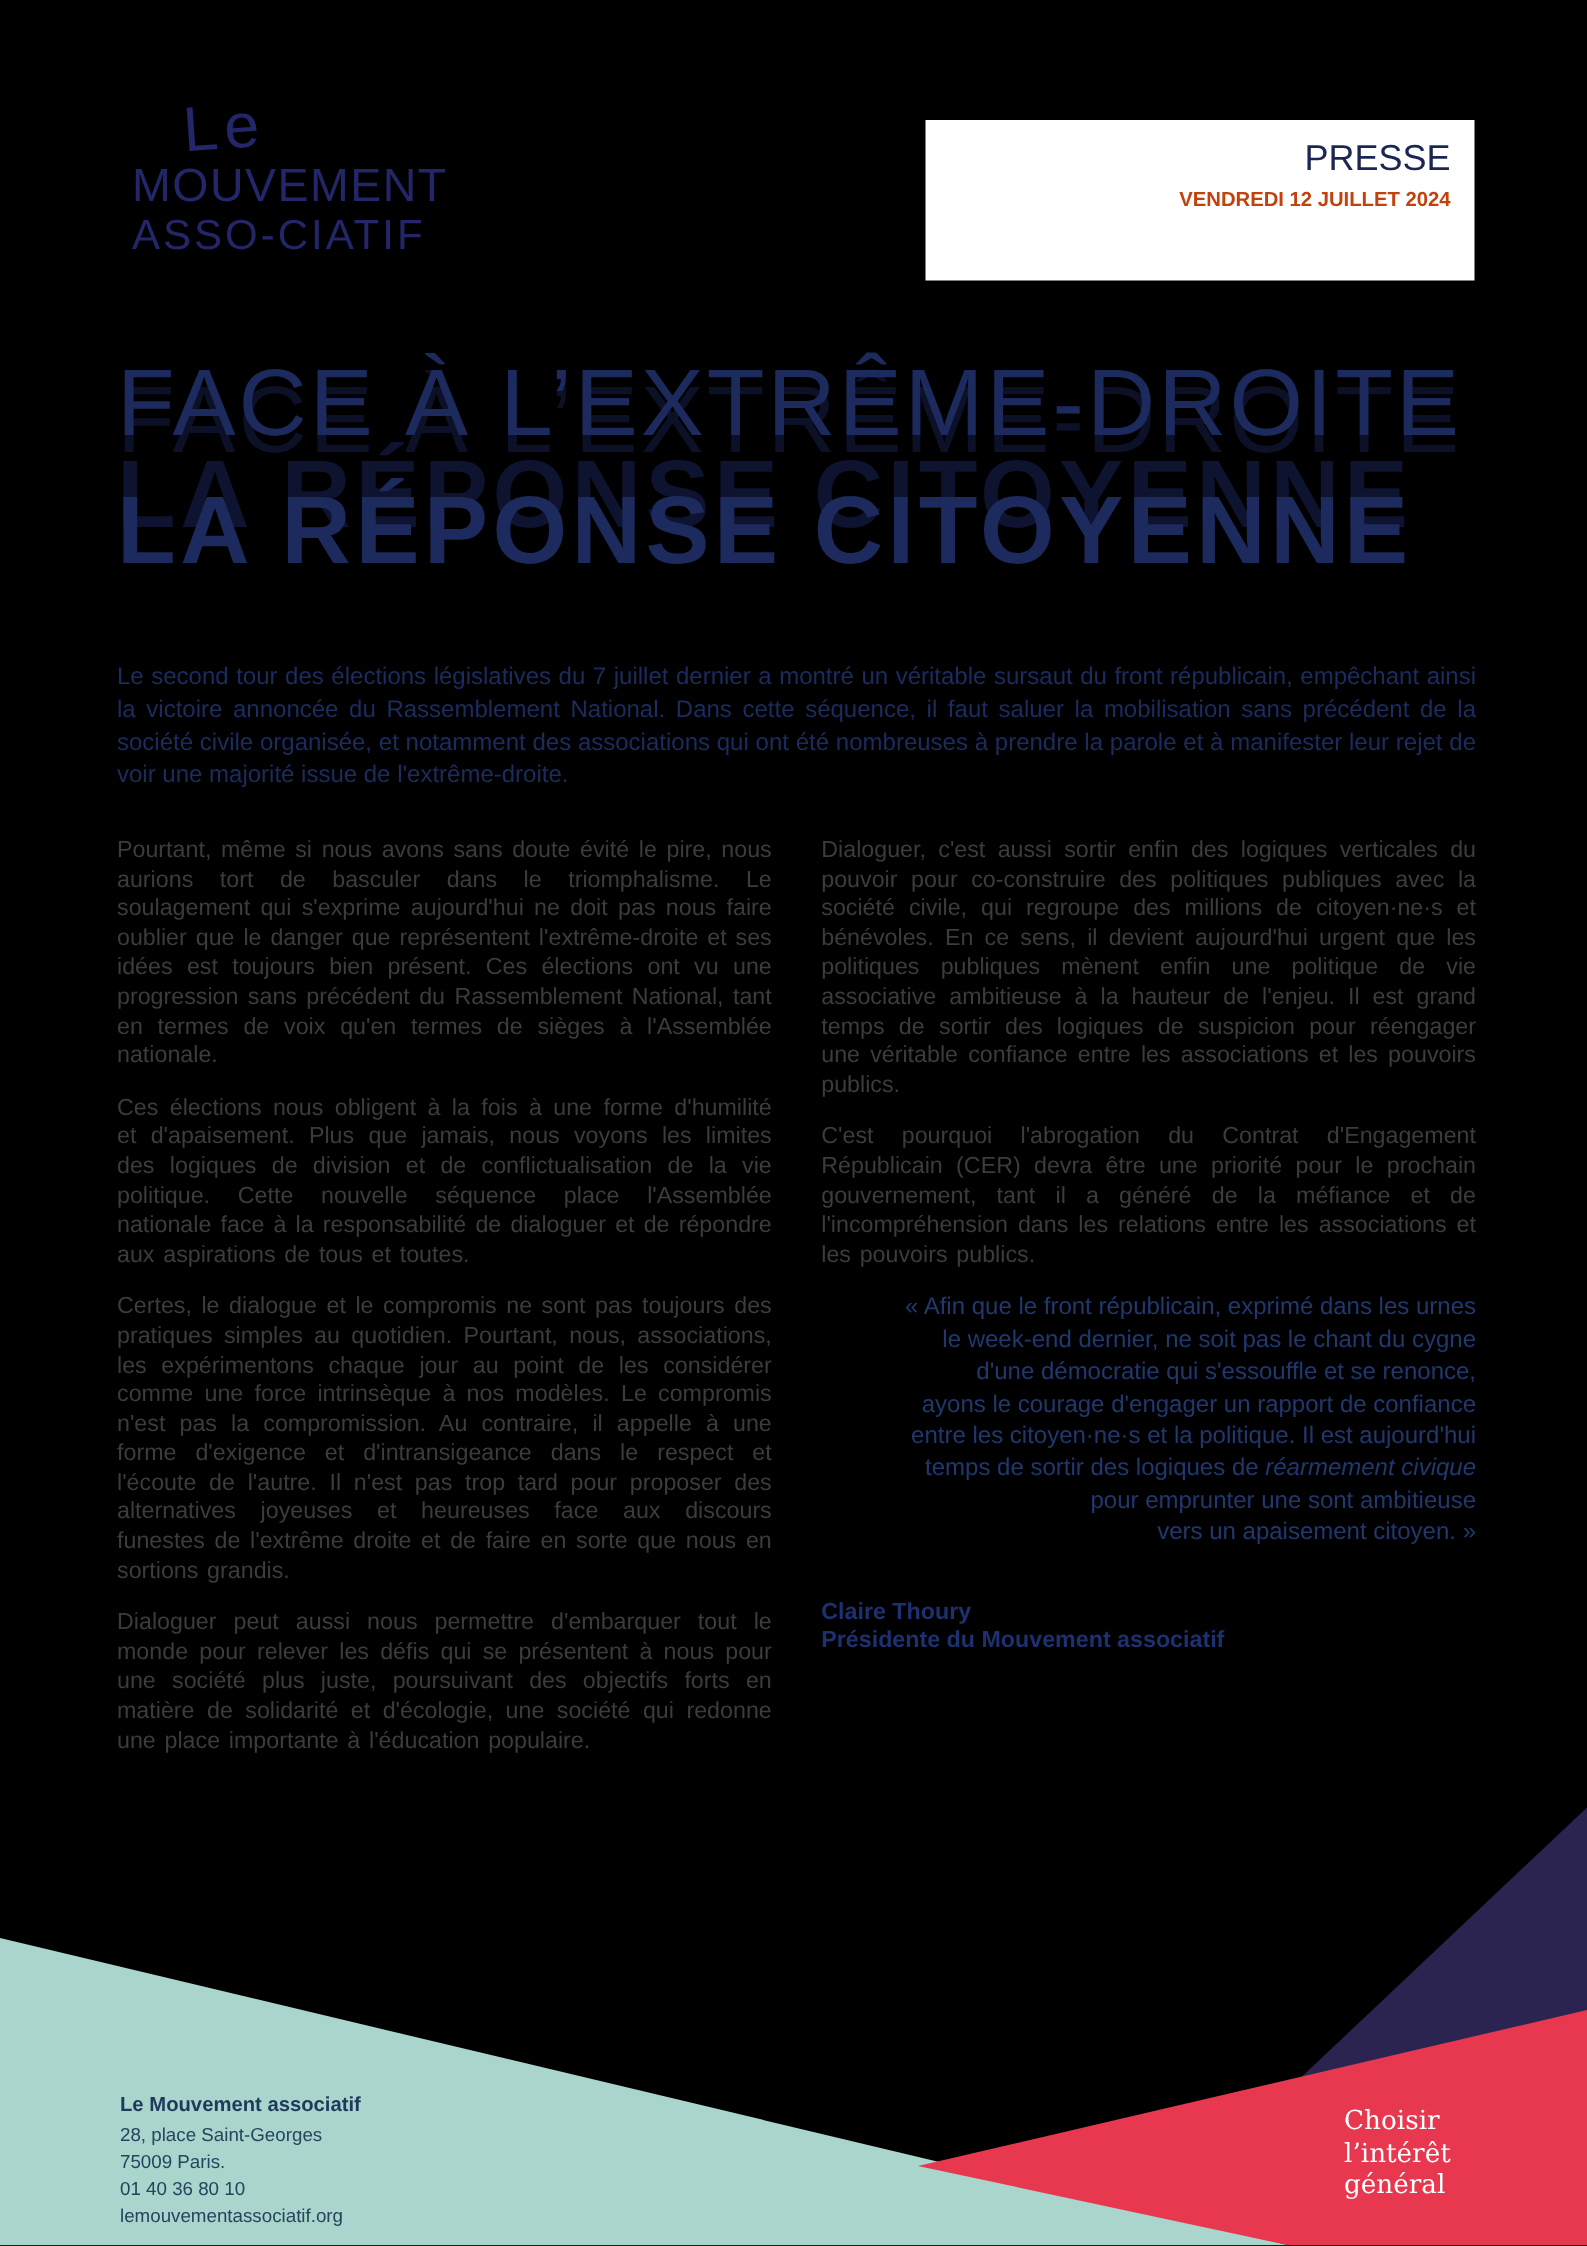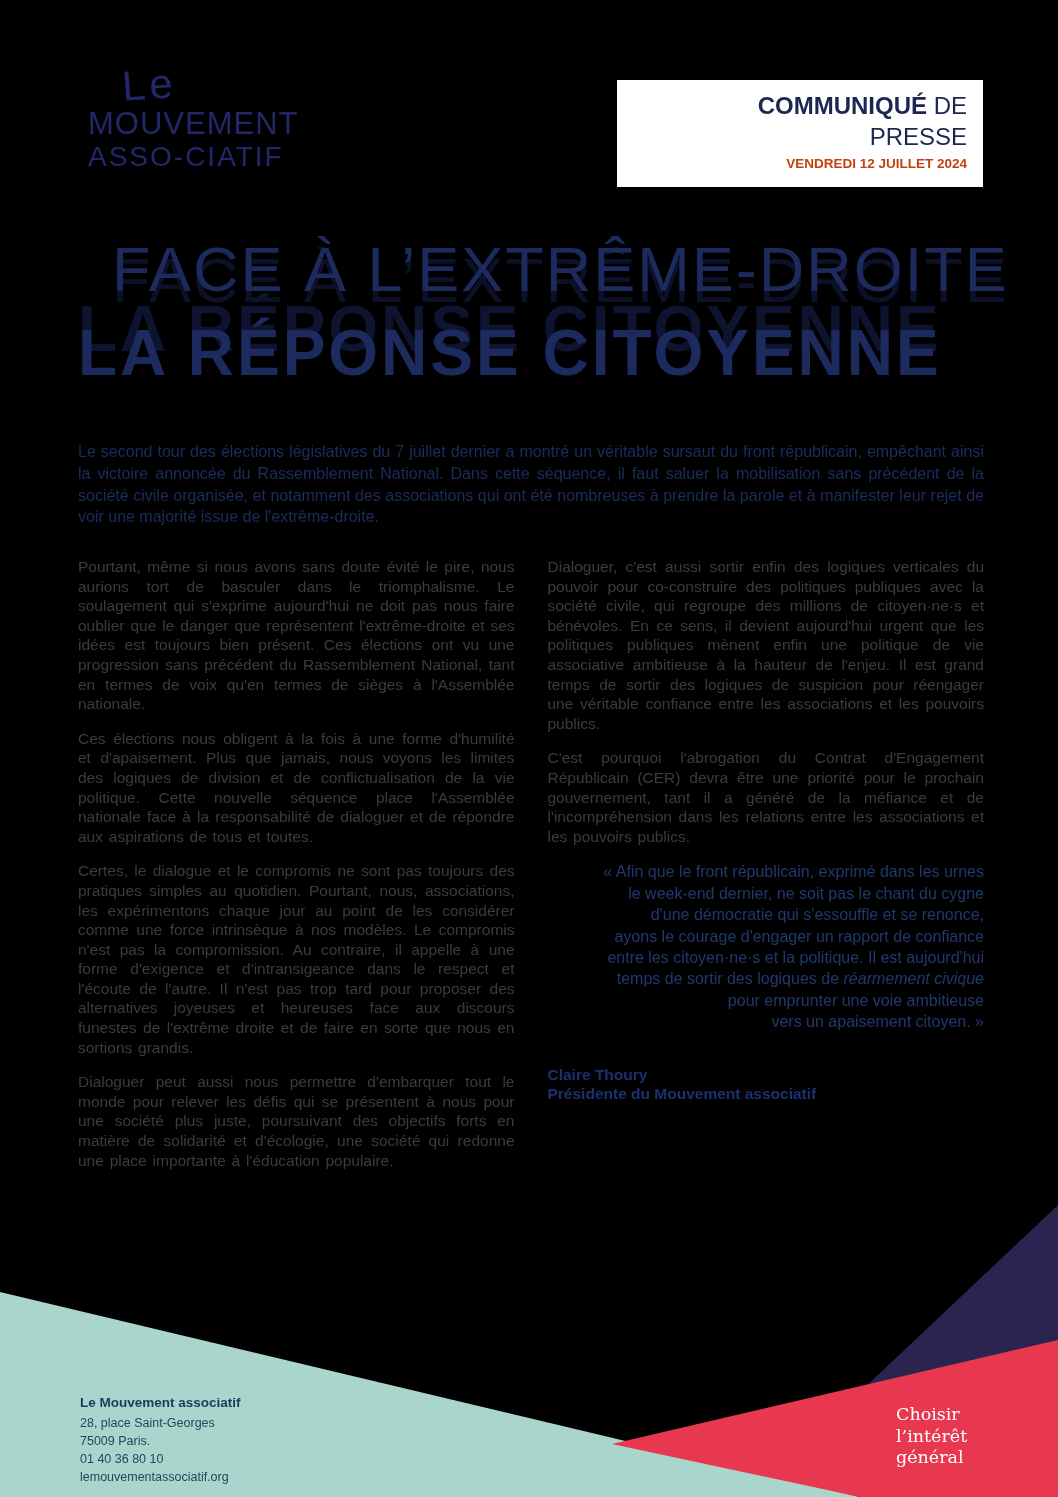--- a/index.html
+++ b/index.html
@@ -13,21 +13,21 @@
   .logo-l3{font-size:28px;letter-spacing:2px;margin-top:4px;}
 
   .pressbox{position:absolute;left:617px;top:80px;width:366px;height:107px;background:#ffffff;
             box-sizing:border-box;padding:10px 16px 0 16px;text-align:right;}
   .pb-title{color:#1b2653;font-size:24px;line-height:31px;font-weight:normal;}
   .pb-bold{font-weight:bold;}
   .pb-date{color:#c2410c;font-size:13.5px;font-weight:bold;margin-top:4px;}
 
   
   .title{position:absolute;left:78px;top:233px;width:912px;color:#1d2a5e;white-space:nowrap;}
-  .title-l1{font-size:63px;font-weight:normal;letter-spacing:2px;text-shadow:0 11px 0 #0c1128;margin-left:34px;}
+  .title-l1{font-size:63px;font-weight:normal;letter-spacing:2px;text-shadow:0 11px 0 #0c1128;}
   .title-l2{font-size:64px;font-weight:bold;letter-spacing:3px;margin-top:11px;text-shadow:0 -24px 0 #0e1430;}
 
   
   .intro{position:absolute;left:78px;top:441px;width:906px;color:#1c2c5e;font-weight:normal;
          font-size:16px;line-height:21.8px;text-align:justify;}
 
   
   .cols{position:absolute;left:78px;top:557px;width:906px;display:flex;gap:33px;}
   .col{width:437px;color:#3c3c3e;font-size:15.5px;line-height:19.6px;text-align:justify;word-spacing:1.5px;}
   .col p{margin:0 0 15px 0;}
@@ -54,23 +54,20 @@
 
 <div class="page">
 
   <div class="logo">
     <div class="logo-le">Le</div>
     <div class="logo-l2">MOUVEMENT</div>
     <div class="logo-l3">ASSO-CIATIF</div>
   </div>
 
   <div class="pressbox">
-    <div class="pb-title">
-      <span class="pb-bold">COMMUNIQUÉ</span><span> DE</span>
-    </div>
     <div class="pb-title">PRESSE</div>
     <div class="pb-date">VENDREDI 12 JUILLET 2024</div>
   </div>
 
   <div class="title">
     <div class="title-l1">FACE À L’EXTRÊME-DROITE</div>
     <div class="title-l2">LA RÉPONSE CITOYENNE</div>
   </div>
 
   <div class="intro">Le second tour des élections législatives du 7 juillet dernier a montré un véritable sursaut du front républicain, empêchant ainsi la victoire annoncée du Rassemblement National. Dans cette séquence, il faut saluer la mobilisation sans précédent de la société civile organisée, et notamment des associations qui ont été nombreuses à prendre la parole et à manifester leur rejet de voir une majorité issue de l'extrême-droite.</div>
@@ -86,21 +83,21 @@
       <p>Dialoguer, c'est aussi sortir enfin des logiques verticales du pouvoir pour co-construire des politiques publiques avec la société civile, qui regroupe des millions de citoyen·ne·s et bénévoles. En ce sens, il devient aujourd'hui urgent que les politiques publiques mènent enfin une politique de vie associative ambitieuse à la hauteur de l'enjeu. Il est grand temps de sortir des logiques de suspicion pour réengager une véritable confiance entre les associations et les pouvoirs publics.</p>
       <p>C'est pourquoi l'abrogation du Contrat d'Engagement Républicain (CER) devra être une priorité pour le prochain gouvernement, tant il a généré de la méfiance et de l'incompréhension dans les relations entre les associations et les pouvoirs publics.</p>
 
       <div class="quote">
         <div>« Afin que le front républicain, exprimé dans les urnes</div>
         <div>le week-end dernier, ne soit pas le chant du cygne</div>
         <div>d'une démocratie qui s'essouffle et se renonce,</div>
         <div>ayons le courage d'engager un rapport de confiance</div>
         <div>entre les citoyen·ne·s et la politique. Il est aujourd'hui</div>
         <div><span>temps de sortir des logiques de </span><span class="q-italic">réarmement civique</span></div>
-        <div>pour emprunter une voie ambitieuse</div>
+        <div>pour emprunter une sont ambitieuse</div>
         <div>vers un apaisement citoyen. »</div>
       </div>
 
       <div class="sig">
         <div>Claire Thoury</div>
         <div>Présidente du Mouvement associatif</div>
       </div>
     </div>
   </div>
 

